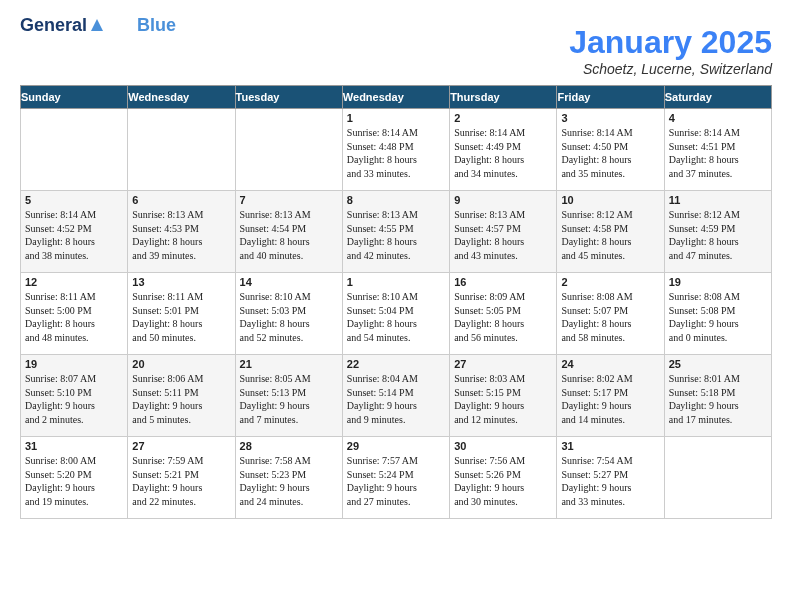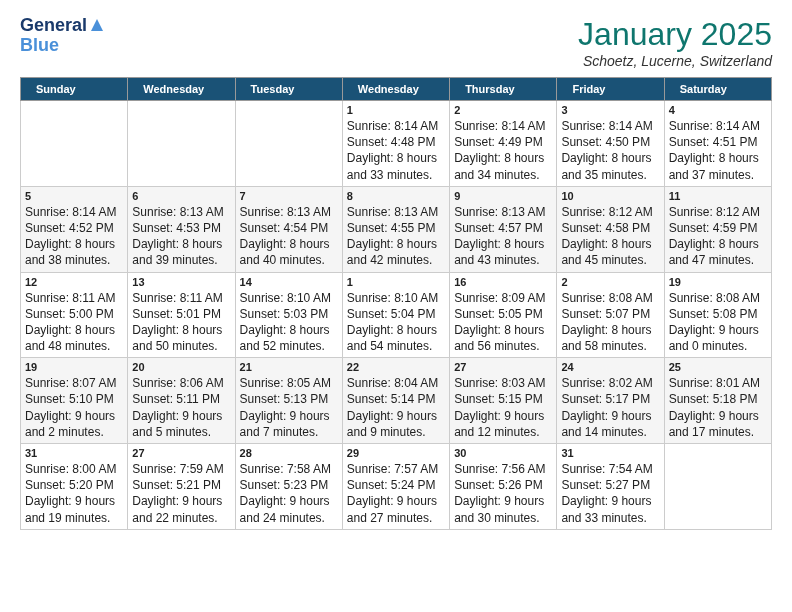--- a/index.html
+++ b/index.html
@@ -16,56 +16,57 @@
       padding: 16px 20px 10px 20px;
     }
     .header-row {
       display: flex;
       align-items: flex-start;
       justify-content: space-between;
       margin-bottom: 8px;
     }
     .logo {
       display: flex;
-      flex-direction: column;
       align-items: flex-start;
+      gap: 32px;
     }
     .logo-text {
       font-size: 18px;
       font-weight: bold;
       color: #1a3a6b;
       line-height: 1.1;
     }
     .logo-blue {
       color: #4a90d9;
     }
     .title-block {
       text-align: right;
     }
     .main-title {
       font-size: 32px;
-      font-weight: normal;
-      color: #0f766e;
+      font-weight: bold;
+      color: #3b82f6;
+      margin-top: 8px;
     }
     .subtitle {
       font-size: 14px;
       color: #333;
       font-style: italic;
     }
     .calendar {
       width: 100%;
       border-collapse: collapse;
       table-layout: fixed;
     }
     .calendar th {
       background: #1a5276;
       color: #fff;
       font-size: 11px;
       font-weight: bold;
-      padding: 5px 15px;
+      padding: 5px 0;
       text-align: left;
       border: 1px solid #999;
     }
     .calendar td {
       border: 1px solid #ccc;
       vertical-align: top;
       padding: 3px 4px;
       font-size: 9px;
       color: #222;
       height: 82px;
@@ -73,23 +74,24 @@
     }
     .calendar td.shade {
       background: #f5f5f5;
     }
     .day-number {
       font-size: 11px;
       font-weight: bold;
       margin-bottom: 2px;
     }
     .day-info {
-      font-size: 12px;
+      font-size: 10px;
       line-height: 1.35;
       color: #222;
+      font-family: Liberation Serif, serif;
     }
     .empty {
       background: #f0f0f0;
     }
   </style>
 </head>
 <body>
 
 <div class="page">
   <div class="header-row">

